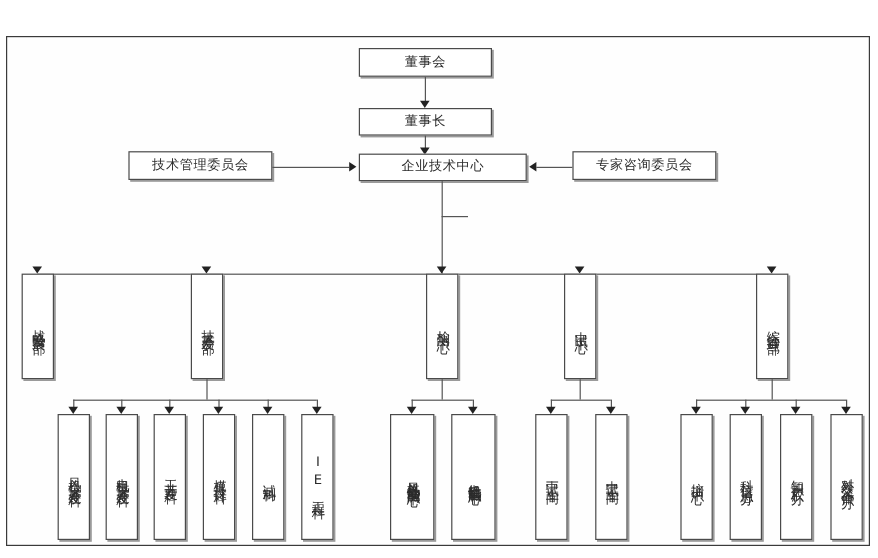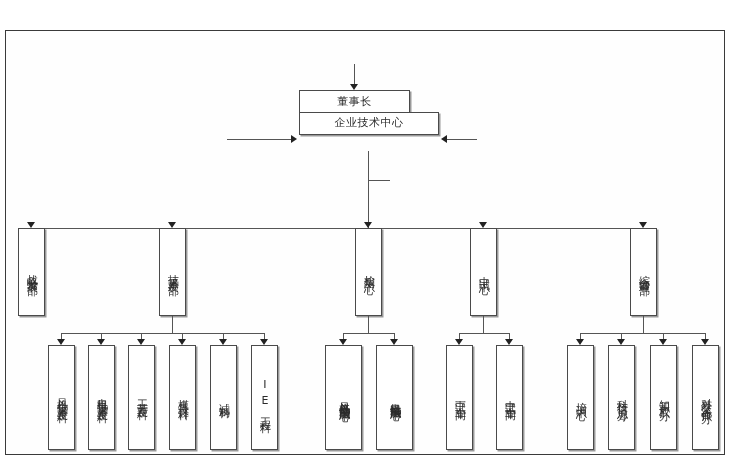--- a/index.html
+++ b/index.html
@@ -64,32 +64,35 @@
   }
 </style>
 </head>
 <body>
 
 <div id="stage">
 
 
   <div class="frame"></div>
 
+  <div class="box shadow" style="left:299px;top:40px;width:111px;height:24px;">董事会</div>
   <div class="ln lnv" style="left:354px;top:64px;height:21px;"></div>
   <div class="arrow" style="left:350px;top:84px;"></div>
 
-  <div class="box shadow" style="left:299px;top:90px;width:111px;height:23px;font-family:Liberation Serif, serif;">董事长</div>
+  <div class="box shadow" style="left:299px;top:90px;width:111px;height:23px;">董事长</div>
   <div class="ln lnv" style="left:354px;top:113px;height:12px;"></div>
   <div class="arrow" style="left:350px;top:123px;"></div>
 
-  <div class="box shadow" style="left:299px;top:112px;width:140px;height:23px;">企业技术中心</div>
+  <div class="box shadow" style="left:299px;top:128px;width:140px;height:23px;">企业技术中心</div>
 
+  <div class="box shadow" style="left:107px;top:126px;width:120px;height:24px;">技术管理委员会</div>
   <div class="ln lnh" style="left:227px;top:139px;width:64px;"></div>
   <div class="arrow-r" style="left:291px;top:135px;"></div>
 
+  <div class="box shadow" style="left:477px;top:126px;width:120px;height:24px;">专家咨询委员会</div>
   <div class="ln lnh" style="left:447px;top:139px;width:30px;"></div>
   <div class="arrow-l" style="left:441px;top:135px;"></div>
 
   <div class="ln lnv" style="left:368px;top:151px;height:82px;"></div>
 
   <div class="ln lnh" style="left:368px;top:180px;width:22px;"></div>
 
   <div class="ln lnh" style="left:31px;top:228px;width:612px;"></div>
 
   <div class="ln lnv" style="left:31px;top:228px;height:6px;"></div>

